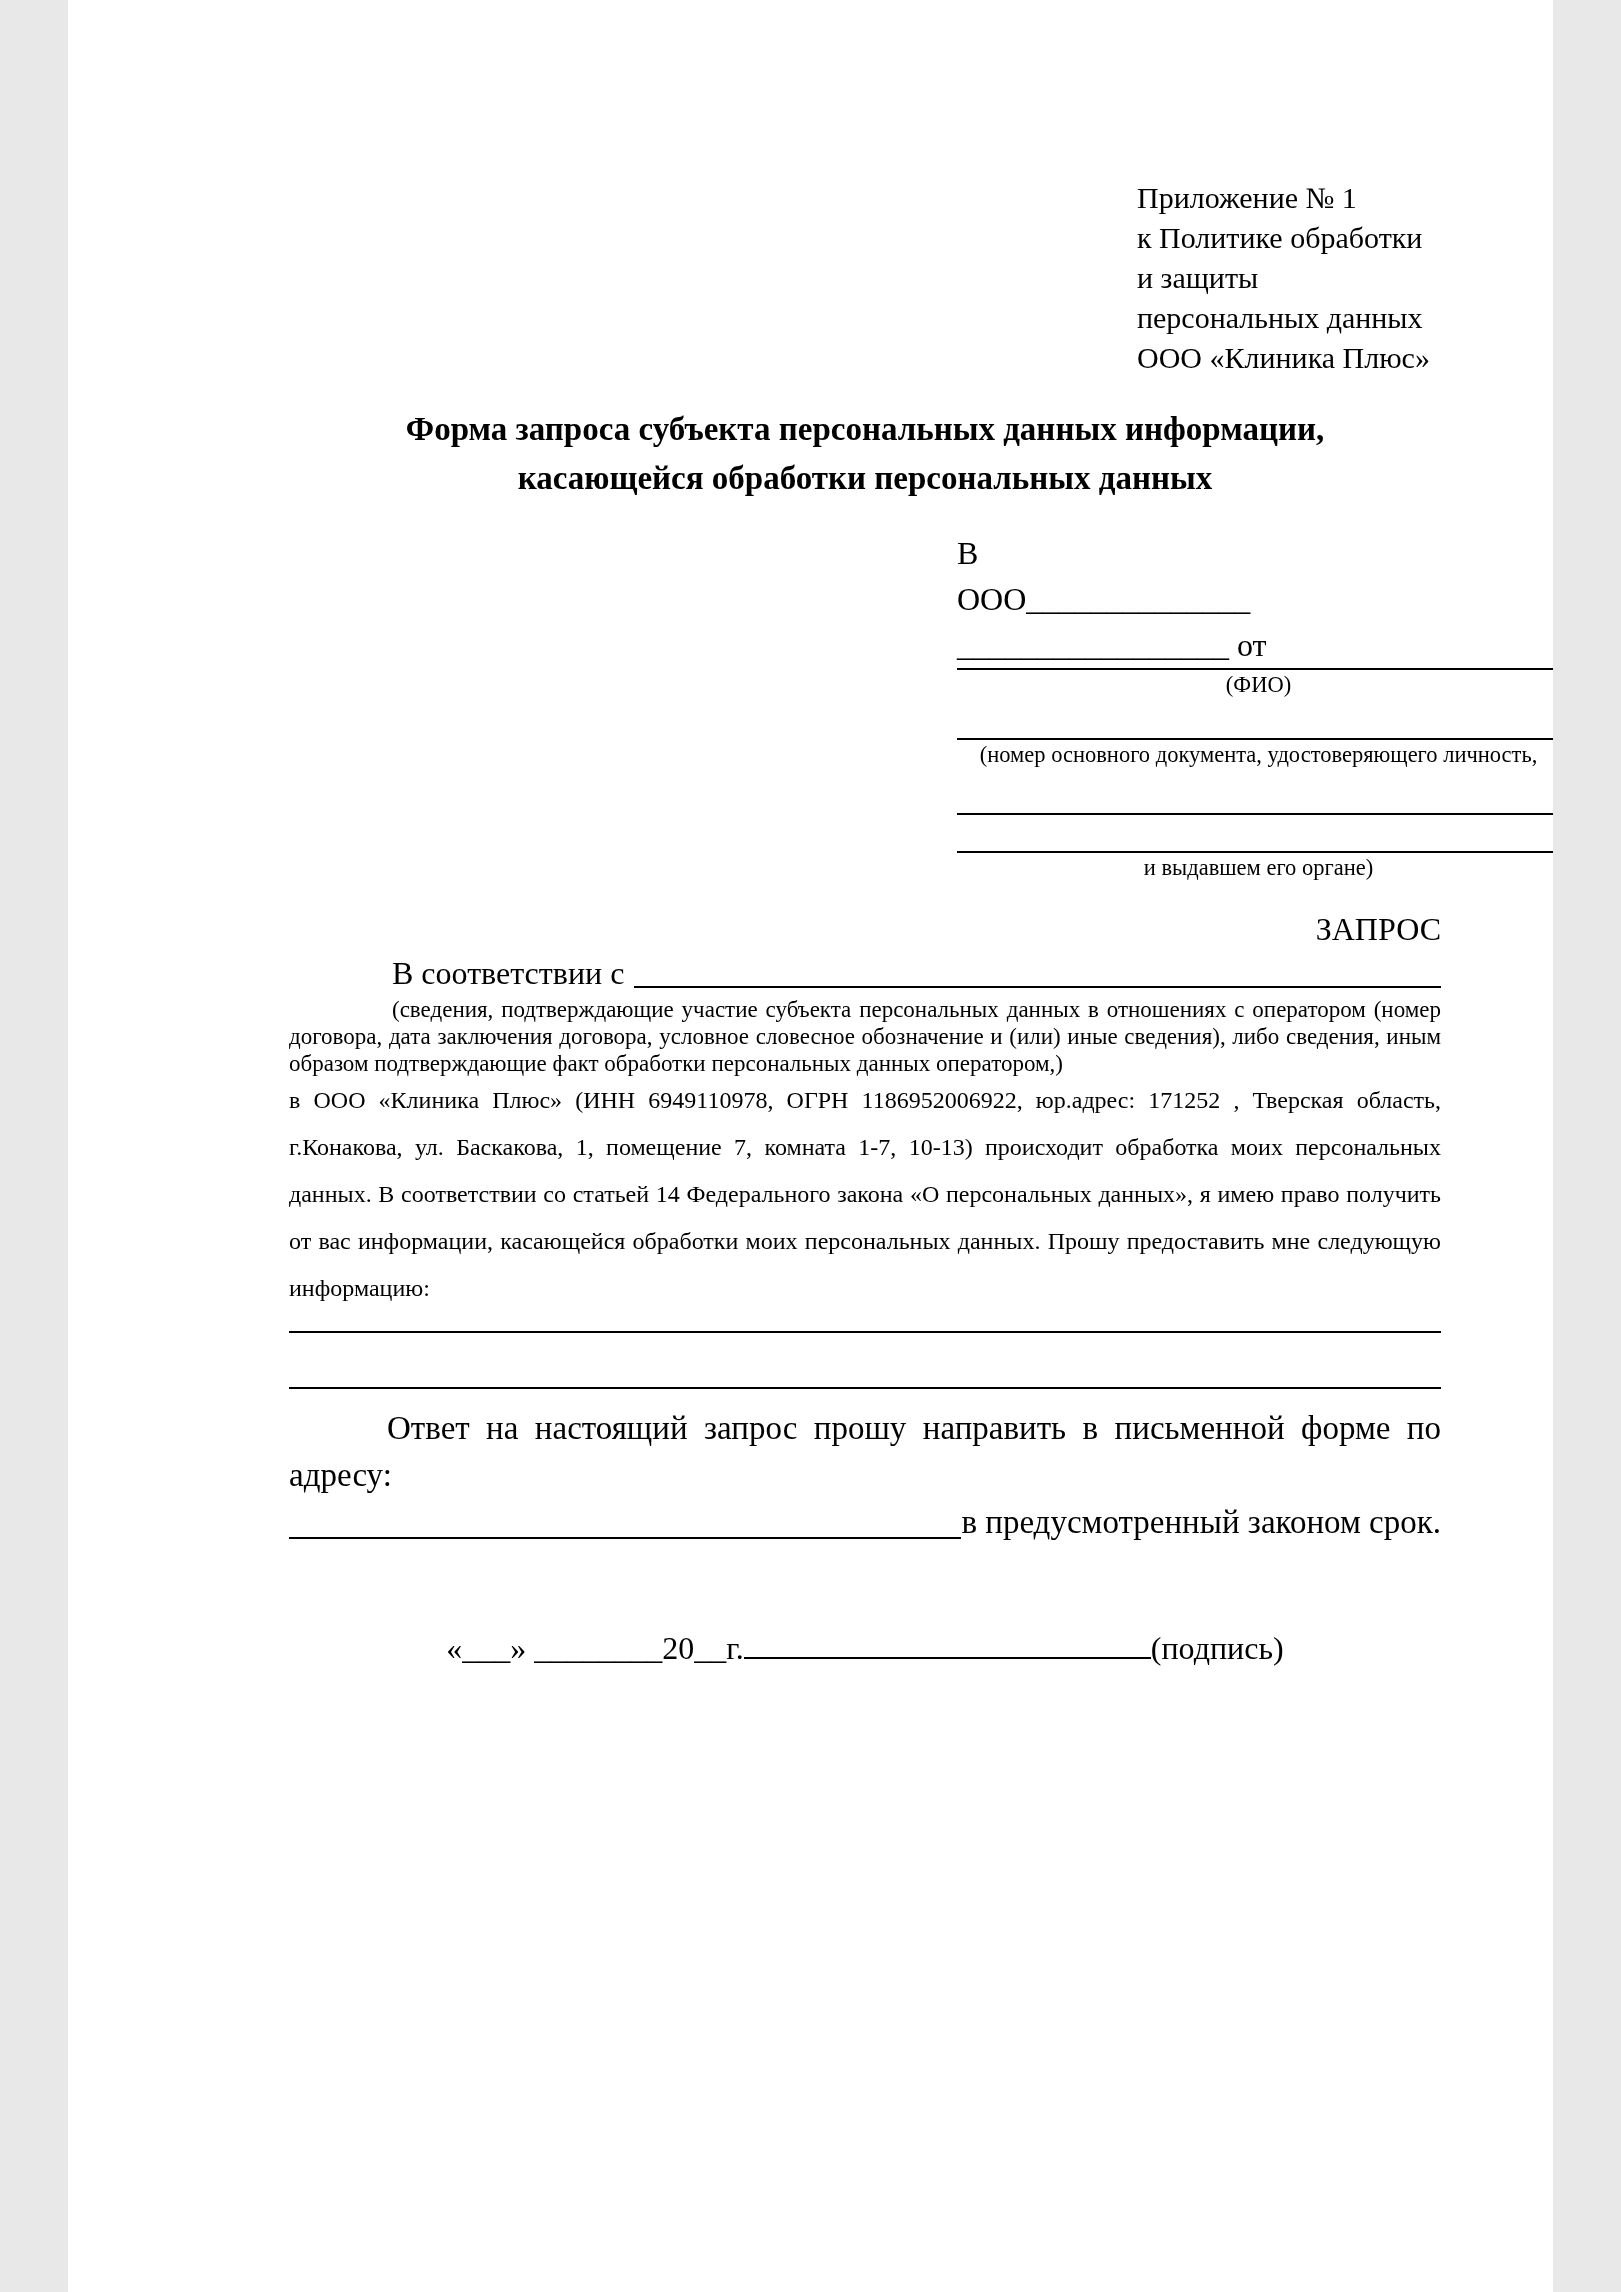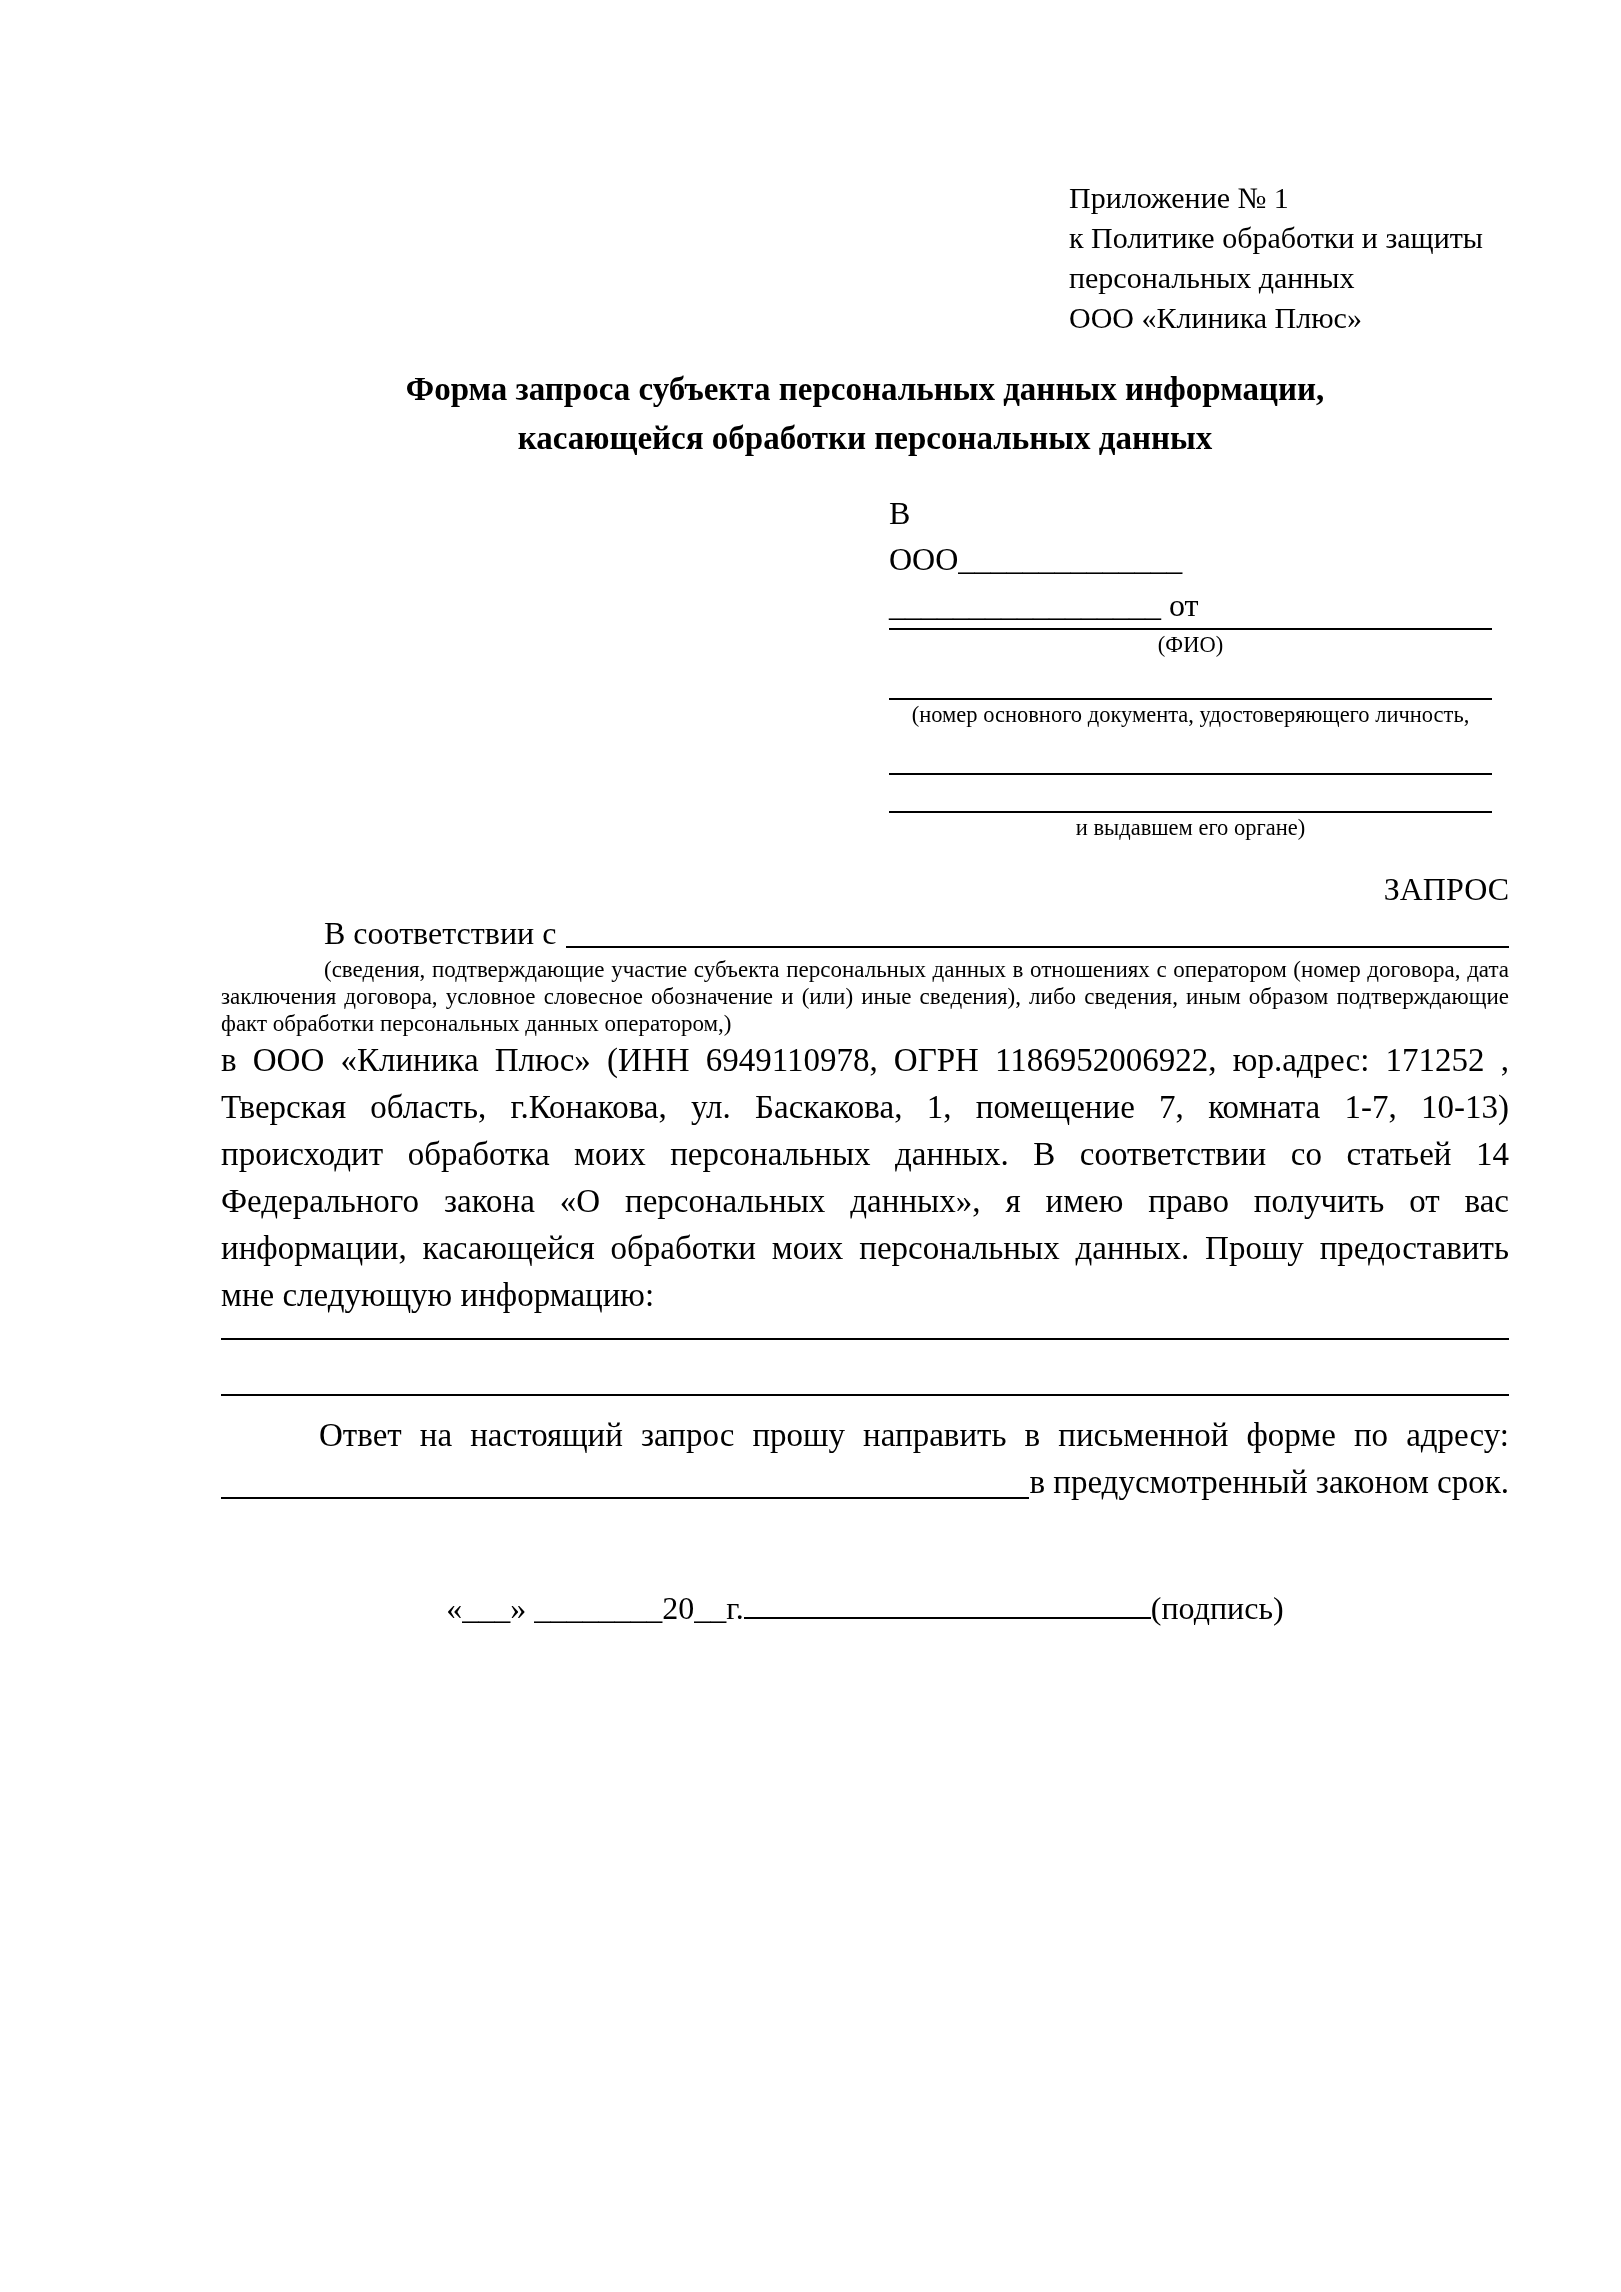--- a/index.html
+++ b/index.html
@@ -1,19 +1,19 @@
 <!DOCTYPE html>
 <html><head>
 <meta charset="utf-8">
 <style>
   * { margin: 0; padding: 0; box-sizing: border-box; }
   html, body { background: #e8e8e8; }
   .page {
     position: relative;
-    width: 1621px;
+    width: 1485px;
     height: 2293px;
     margin: 0 auto;
     background: #ffffff;
     color: #000000;
     font-family: "Liberation Serif", "DejaVu Serif", serif;
     font-size: 32px;
     padding: 178px 112px 0 221px;
     overflow: hidden;
   }
   
@@ -72,21 +72,21 @@
     align-self: flex-end;
     height: 0;
   }
   .note {
     font-size: 23px;
     line-height: 27px;
     text-align: justify;
     text-indent: 103px;
   }
   .body-par {
-    font-size: 33px;
+    font-size: 24px;
     line-height: 47px;
     text-align: justify;
   }
   .ruled-full {
     height: 0;
     border-bottom: 2px solid #000;
   }
   .rf1 { margin-top: 19.6px; }
   .rf2 { margin-top: 54px; }
   .response-line1 {

